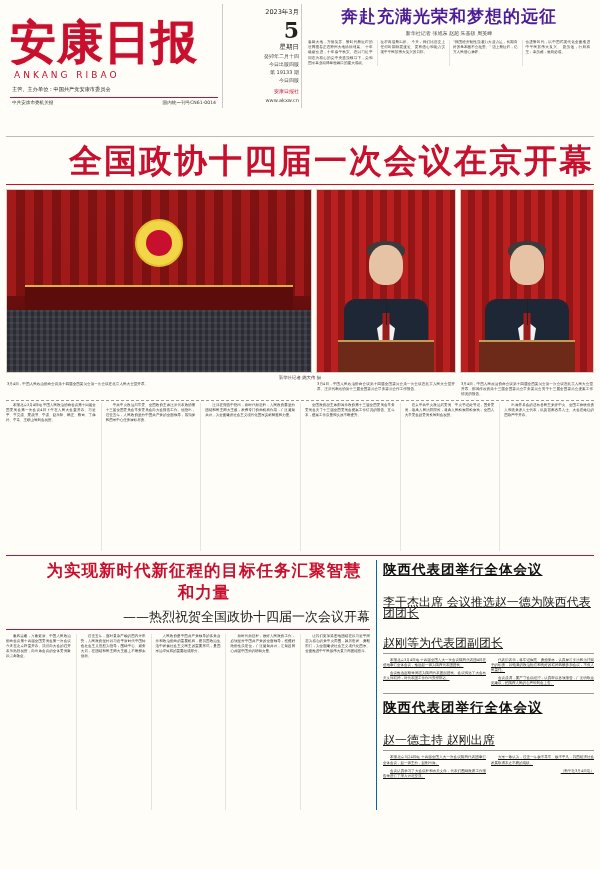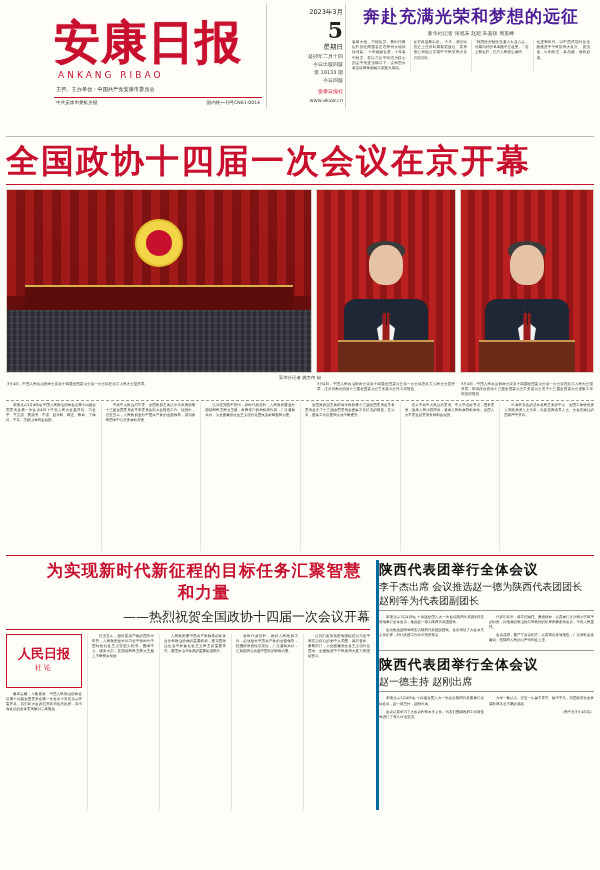--- a/index.html
+++ b/index.html
@@ -7,21 +7,21 @@
     width:600px;height:870px;
     background:#fffdf8;
     font-family:"DejaVu Sans","Liberation Sans",sans-serif;
     color:#111;
     overflow:hidden;
   }
   .page{position:relative;width:600px;height:870px;box-sizing:border-box;padding:4px 6px;}
 
   
   .masthead{display:flex;align-items:flex-start;height:132px;border-bottom:1px solid #bbb;}
-  .logo-box{width:216px;flex:0 0 216px;position:relative;margin-left:44px;}
+  .logo-box{width:216px;flex:0 0 216px;position:relative;}
   .logo-title{
     font-family:"DejaVu Serif","Liberation Serif",serif;
     font-weight:bold;color:#c8102e;font-size:46px;line-height:52px;
     letter-spacing:1px;margin-top:12px;padding-left:4px;
     text-shadow:0 0 1px #c8102e;
   }
   .logo-pinyin{color:#c8102e;font-size:9px;letter-spacing:3px;padding-left:8px;margin-top:2px;}
   .logo-sub{font-size:5.2px;line-height:7px;color:#222;padding-left:6px;margin-top:6px;}
   .logo-rule{border-top:1px solid #c8102e;margin:4px 4px 2px 4px;}
   .logo-foot{font-size:4.6px;color:#333;padding-left:6px;display:flex;justify-content:space-between;padding-right:6px;}
@@ -39,21 +39,21 @@
     font-family:"DejaVu Serif","Liberation Serif",serif;
     font-weight:bold;font-size:17px;line-height:21px;text-align:center;letter-spacing:1px;color:#4c1d95;}
   .lead-sub{font-size:7.5px;text-align:center;margin-top:4px;color:#222;}
   .lead-byline{font-size:5px;text-align:center;color:#444;margin-top:3px;}
   .lead-cols{display:flex;gap:4px;margin-top:4px;}
   .lead-col{flex:1;font-size:3.6px;line-height:5.2px;color:#333;text-align:justify;
     border-left:1px solid #e2e2e2;padding-left:3px;}
   .lead-col:first-child{border-left:none;padding-left:0;}
 
   
-  .headline-band{margin-top:5px;text-align:left;}
+  .headline-band{margin-top:5px;text-align:right;}
   .headline{
     font-family:"DejaVu Serif","Liberation Serif",serif;
     color:#c8102e;font-weight:bold;font-size:33px;line-height:38px;letter-spacing:2px;
   }
   .subhead{font-family:"DejaVu Serif",serif;font-weight:bold;font-size:15px;line-height:20px;margin-top:4px;letter-spacing:1px;color:#111;}
   .kicker{font-size:8px;color:#c8102e;margin-top:5px;letter-spacing:1px;}
   .hr-red{border-top:1px solid #c8102e;margin:4px 0 4px 0;}
 
   
   .photos{display:flex;gap:4px;}
@@ -96,38 +96,38 @@
   .dotline{border-top:1px dashed #999;margin:3px 0 2px;}
   .textcols{display:flex;gap:5px;height:148px;overflow:hidden;}
   .tcol{flex:1;font-size:3.5px;line-height:5.1px;color:#2b2b2b;text-align:justify;
      border-left:1px solid #e8e4dc;padding-left:4px;}
   .tcol:first-child{border-left:none;padding-left:0;}
   .tcol p{margin:0 0 3px 0;text-indent:7px;}
 
   
   .lower{display:flex;gap:6px;margin-top:4px;}
   .lower-left{flex:0 0 364px;}
-  .lower-right{flex:1;border-left:3px solid #0369a1;padding-left:0;}
+  .lower-right{flex:1;border-left:1px solid #0369a1;padding-left:6px;text-decoration:underline;}
 
   .edit-title{font-family:"DejaVu Serif",serif;font-weight:bold;color:#c8102e;
      font-size:16.5px;line-height:22px;letter-spacing:1px;}
   .edit-sub{font-size:13px;text-align:right;margin-top:4px;color:#222;}
   .edit-rule{border-top:1px solid #c8102e;margin:3px 0 4px;}
   .edit-body{display:flex;gap:5px;height:176px;overflow:hidden;}
   .edit-col{flex:1;font-size:3.5px;line-height:5.1px;text-align:justify;color:#2b2b2b;
      border-left:1px solid #e8e4dc;padding-left:4px;}
   .edit-col:first-child{border-left:none;padding-left:0;}
   .edit-col p{margin:0 0 3px 0;text-indent:7px;}
   .stamp{width:74px;height:52px;border:1px solid #c8102e;color:#c8102e;
      display:flex;flex-direction:column;align-items:center;justify-content:center;
      font-family:"DejaVu Serif",serif;font-weight:bold;font-size:13px;line-height:15px;margin-bottom:4px;}
   .stamp small{font-size:7px;letter-spacing:2px;font-weight:normal;}
 
   .rtitle{font-family:"DejaVu Serif",serif;font-weight:bold;font-size:13.5px;line-height:18px;letter-spacing:1px;color:#111;}
-  .rsub{font-size:10px;line-height:11px;margin-top:3px;color:#222;}
+  .rsub{font-size:12px;line-height:11px;margin-top:19px;color:#222;}
   .rrule{border-top:1px solid #999;margin:4px 0;}
   .rbody{display:flex;gap:5px;}
   .rcol{flex:1;font-size:3.5px;line-height:5.1px;text-align:justify;color:#2b2b2b;}
   .rcol p{margin:0 0 3px 0;text-indent:7px;}
   .rfoot{font-size:3.6px;color:#444;text-align:right;margin-top:2px;}
   .center{text-align:center;margin-left:32px;}
 </style>
 </head>
 <body>
 
@@ -249,24 +249,20 @@
   <div class="hr-red"></div>
 
   <div class="lower">
 
     <div class="lower-left">
       <div class="edit-title center">为实现新时代新征程的目标任务汇聚智慧和力量</div>
       <div class="edit-sub">——热烈祝贺全国政协十四届一次会议开幕</div>
       <div class="edit-rule"></div>
       <div class="edit-body">
         <div class="edit-col">
-          <div class="stamp">
-            <span>人民日报</span>
-            <small>社论</small>
-          </div>
           <p>春风送暖，万象更新。中国人民政治协商会议第十四届全国委员会第一次会议今天在北京隆重开幕。我们向大会的召开表示热烈祝贺，向出席会议的全体委员致以崇高敬意。</p>
         </div>
         <div class="edit-col">
             <p>过去五年，面对复杂严峻的国内外形势，人民政协坚持以习近平新时代中国特色社会主义思想为指导，围绕中心、服务大局，在团结和民主两大主题上不断探索创新。</p>
           </div>
         <div class="edit-col">
             <p>人民政协是中国共产党领导的多党合作和政治协商的重要机构，是我国政治生活中发扬社会主义民主的重要形式，是国家治理体系的重要组成部分。</p>
           </div>
         <div class="edit-col">
             <p>新时代新征程，做好人民政协工作，必须坚持中国共产党的全面领导，把握好政协性质定位，广泛凝聚共识，汇聚起同心共圆中国梦的磅礴力量。</p>

